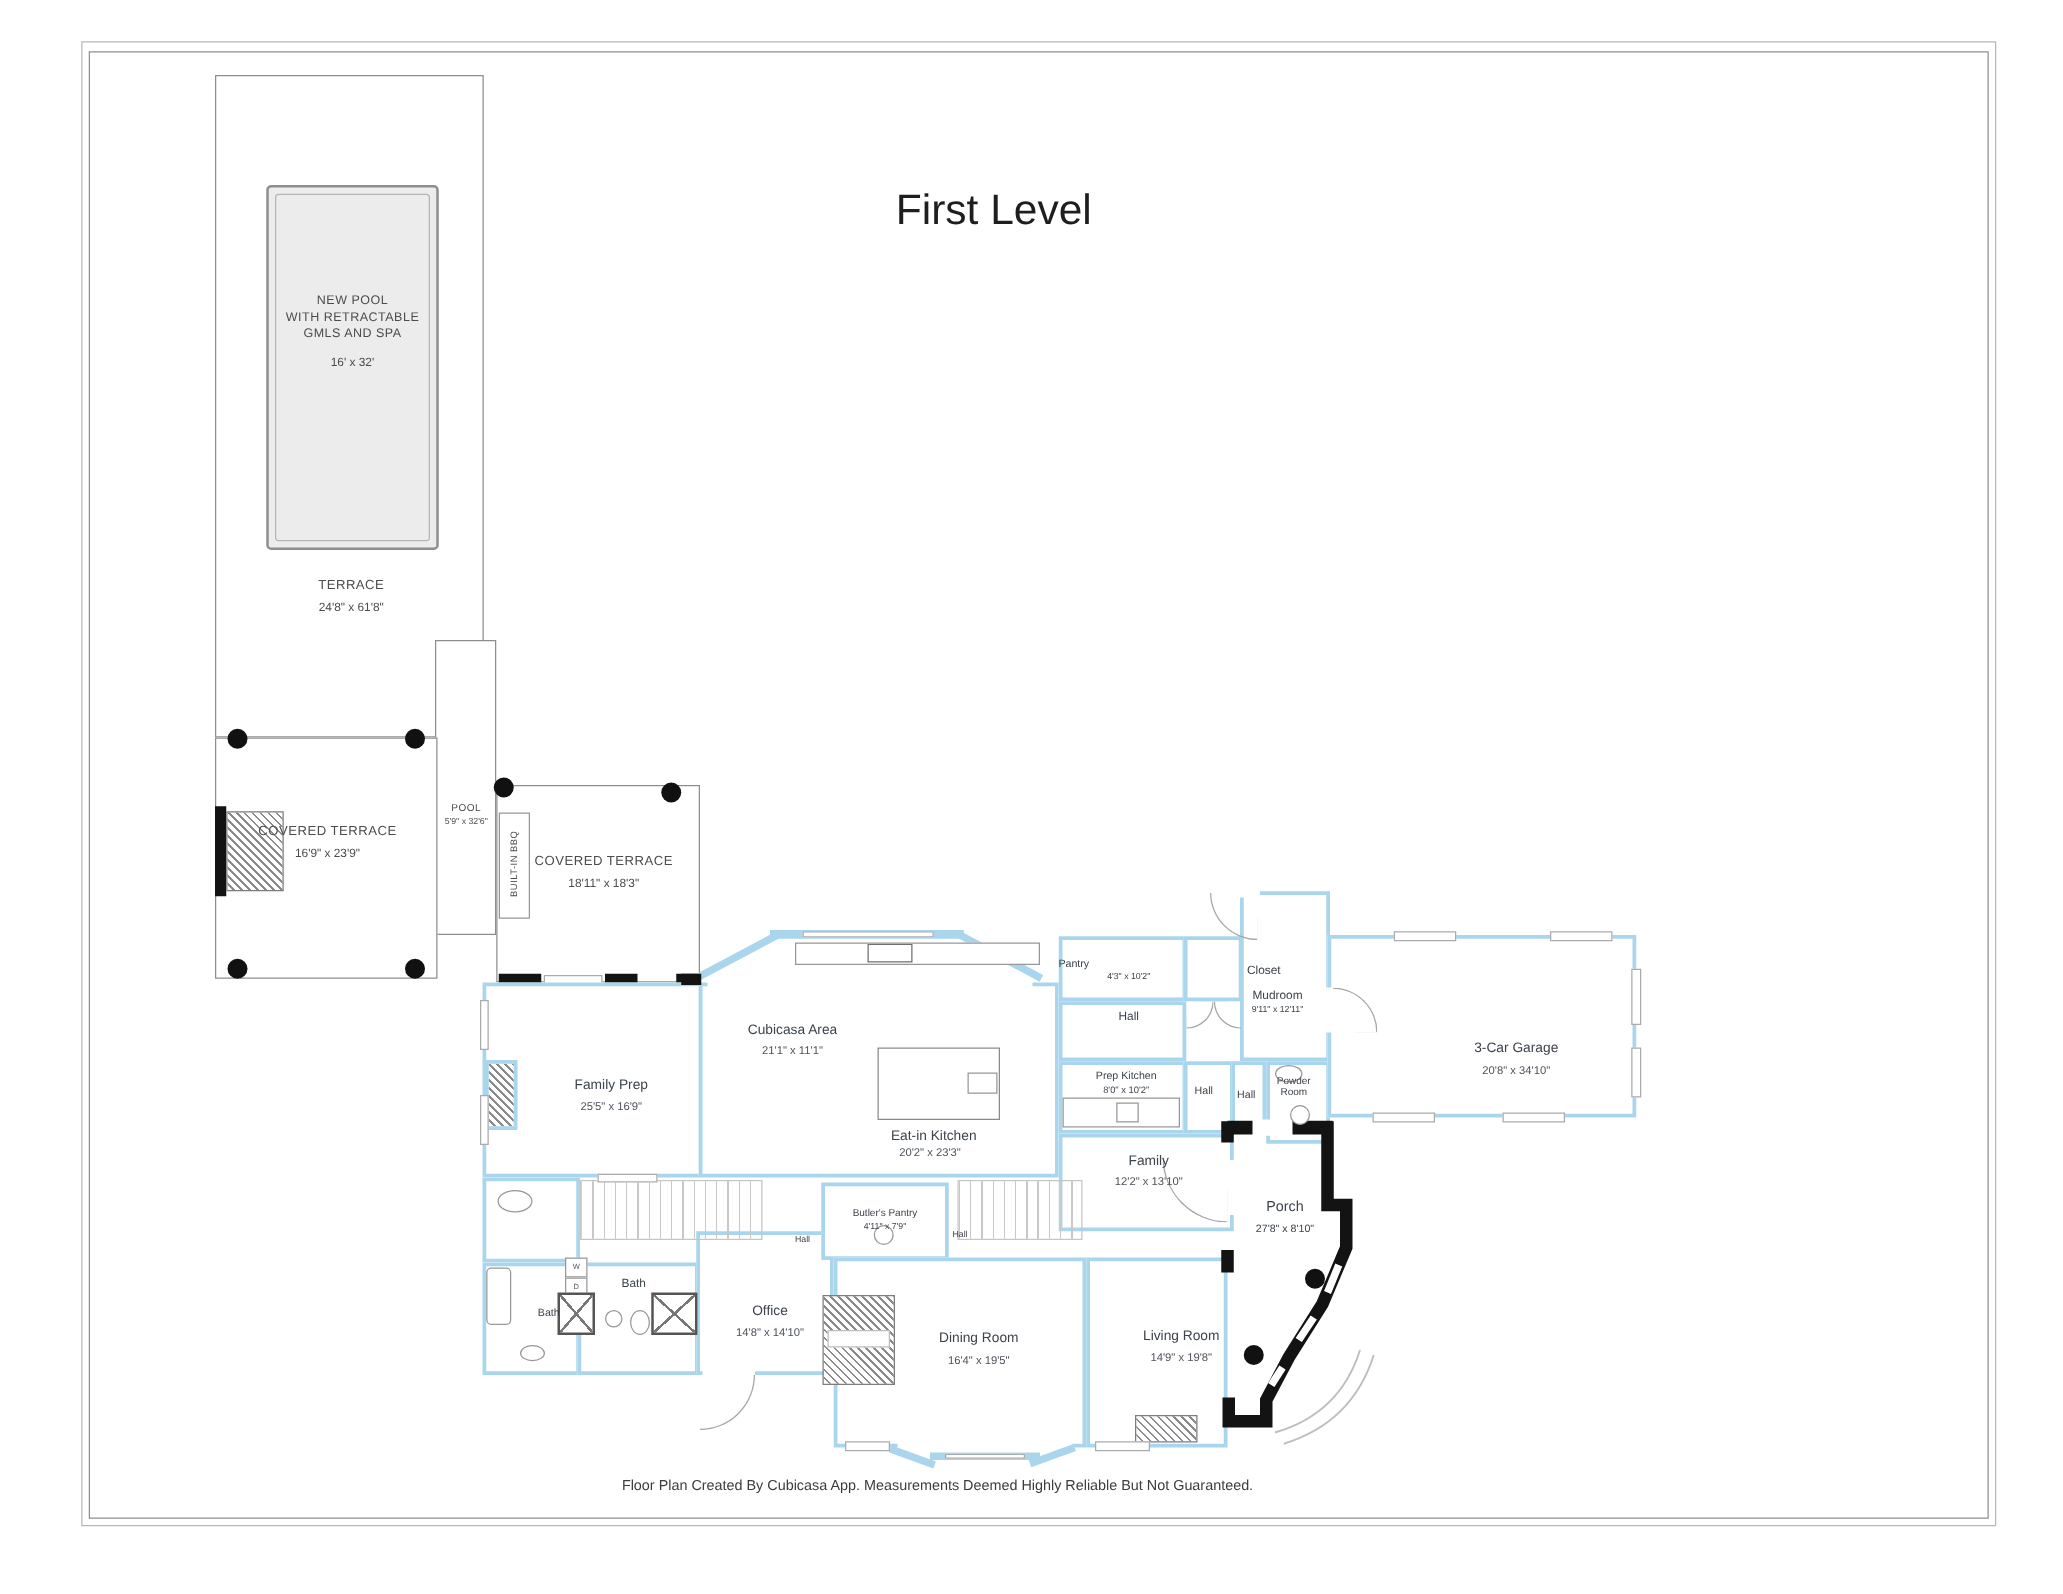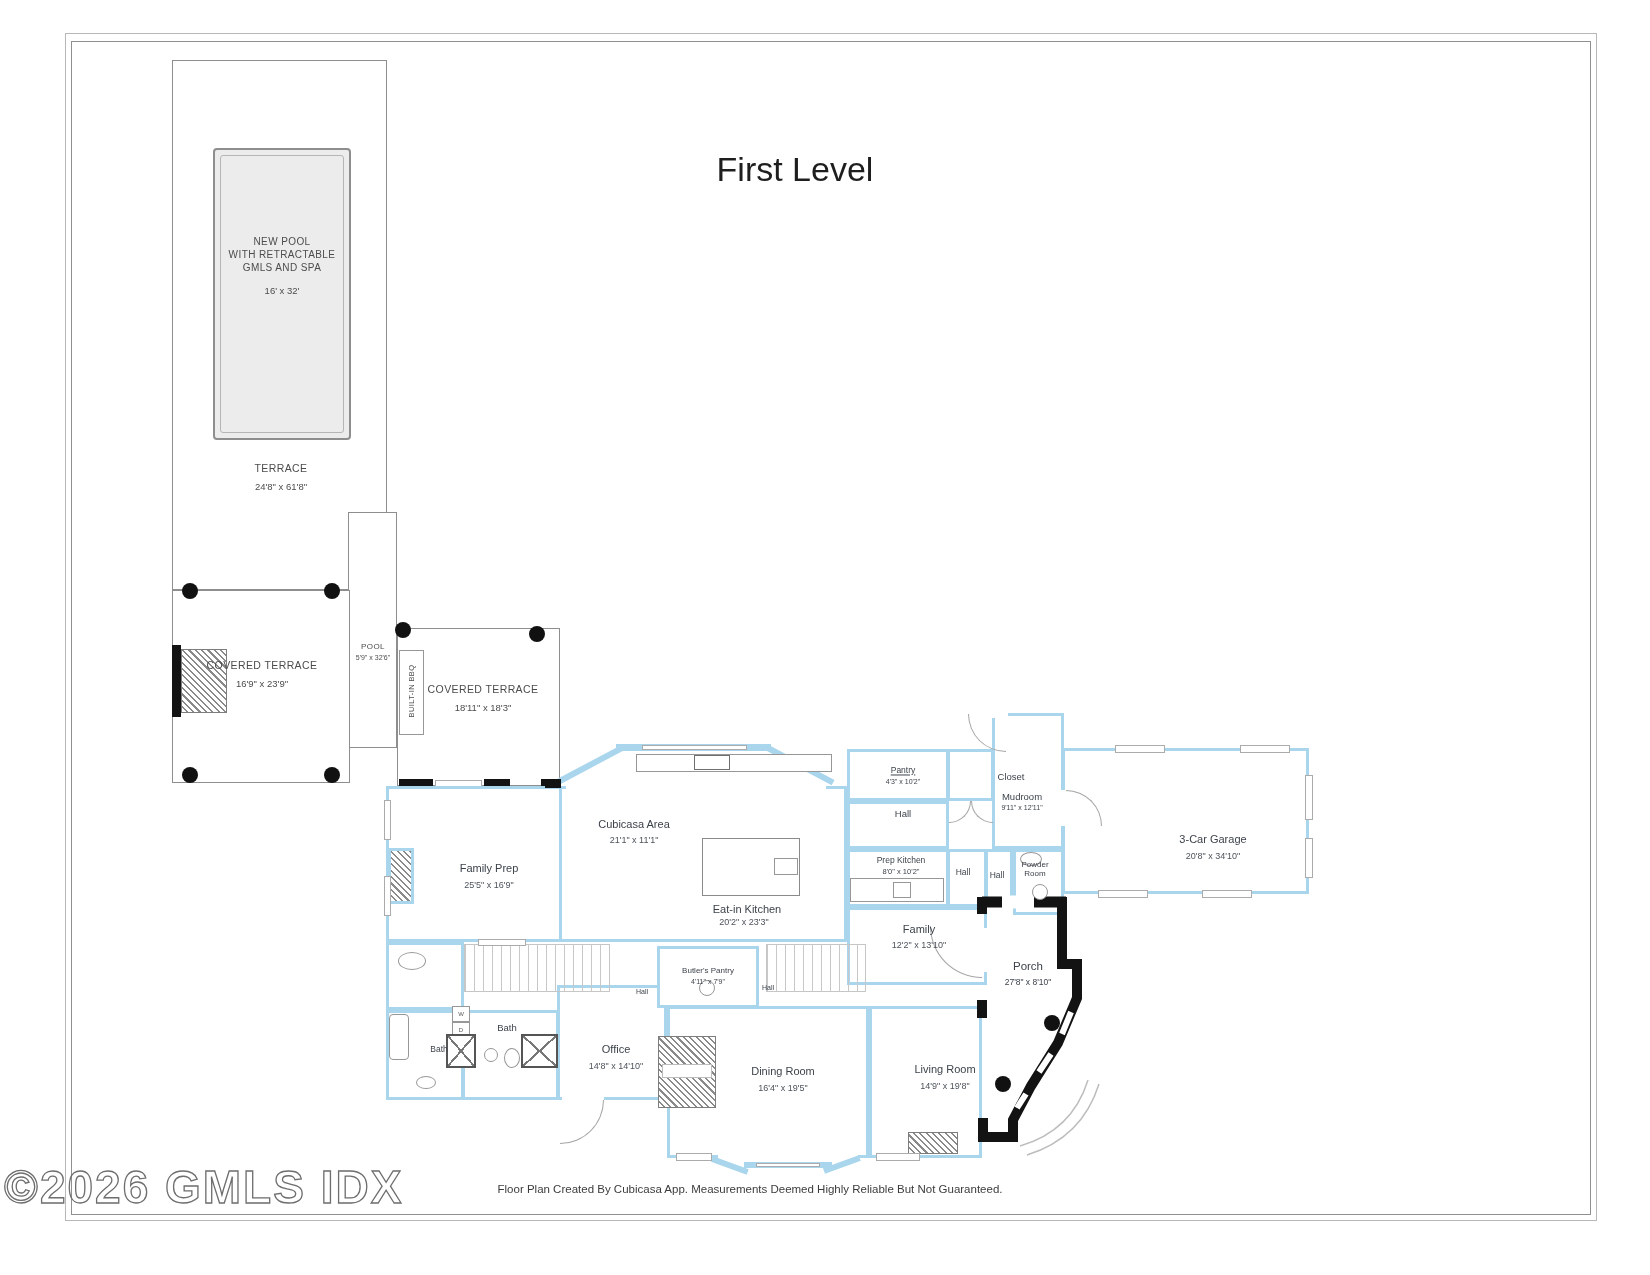--- a/index.html
+++ b/index.html
@@ -196,21 +196,21 @@
   <div class="vlbl" style="left:411px;top:691px;">BUILT-IN BBQ</div>
   <div class="lbl onm" style="left:483px;top:690px;">COVERED TERRACE</div>
   <div class="lbl odm" style="left:483px;top:708px;">18'11" x 18'3"</div>
 
   <div class="lbl rnm" style="left:489px;top:868px;">Family Prep</div>
   <div class="lbl rdm" style="left:489px;top:886px;">25'5" x 16'9"</div>
   <div class="lbl rnm" style="left:634px;top:824px;">Cubicasa Area</div>
   <div class="lbl rdm" style="left:634px;top:841px;">21'1" x 11'1"</div>
   <div class="lbl rnm" style="left:747px;top:909px;">Eat-in Kitchen</div>
   <div class="lbl rdm" style="left:744px;top:923px;">20'2" x 23'3"</div>
-  <div class="lbl s85" style="left:903px;top:771px;text-decoration:underline;">Pantry</div>
+  <div class="lbl s85" style="left:859px;top:771px;">Pantry</div>
   <div class="lbl s7" style="left:903px;top:782px;">4'3" x 10'2"</div>
   <div class="lbl s95" style="left:969px;top:777px;margin-left:42px;">Closet</div>
   <div class="lbl s95" style="left:903px;top:814px;">Hall</div>
   <div class="lbl s95" style="left:1022px;top:797px;">Mudroom</div>
   <div class="lbl s7" style="left:1022px;top:808px;">9'11" x 12'11"</div>
   <div class="lbl s85" style="left:901px;top:861px;">Prep Kitchen</div>
   <div class="lbl s75" style="left:901px;top:872px;">8'0" x 10'2"</div>
   <div class="lbl s85" style="left:963px;top:873px;">Hall</div>
   <div class="lbl s85" style="left:997px;top:876px;">Hall</div>
   <div class="lbl s8 bold" style="left:1035px;top:869px;line-height:1.15;">Powder
@@ -228,15 +228,14 @@
   <div class="lbl rnm" style="left:616px;top:1049px;">Office</div>
   <div class="lbl rdm" style="left:616px;top:1067px;">14'8" x 14'10"</div>
   <div class="lbl s85" style="left:439px;top:1050px;">Bath</div>
   <div class="lbl s95" style="left:507px;top:1028px;">Bath</div>
   <div class="lbl rnm" style="left:783px;top:1071px;">Dining Room</div>
   <div class="lbl rdm" style="left:783px;top:1089px;">16'4" x 19'5"</div>
   <div class="lbl rnm" style="left:945px;top:1069px;">Living Room</div>
   <div class="lbl rdm" style="left:945px;top:1087px;">14'9" x 19'8"</div>
 
   <div class="footer">Floor Plan Created By Cubicasa App. Measurements Deemed Highly Reliable But Not Guaranteed.</div>
-  <div class="watermark">©2026 GMLS IDX</div>
 
 </div>
 
 </body></html>

